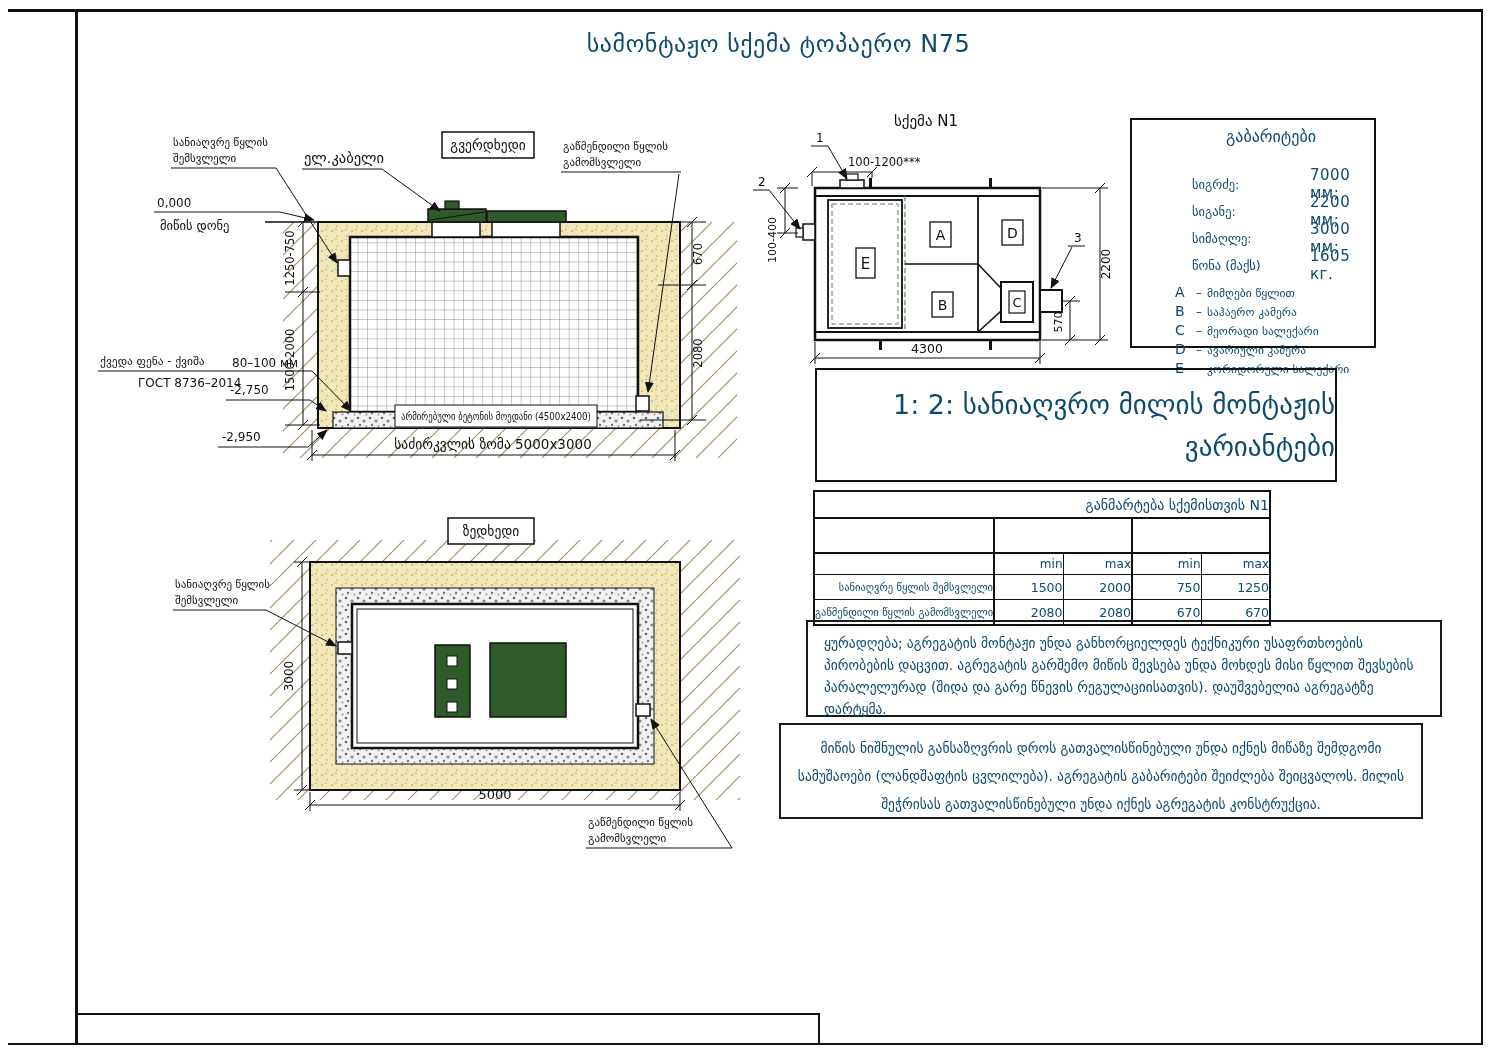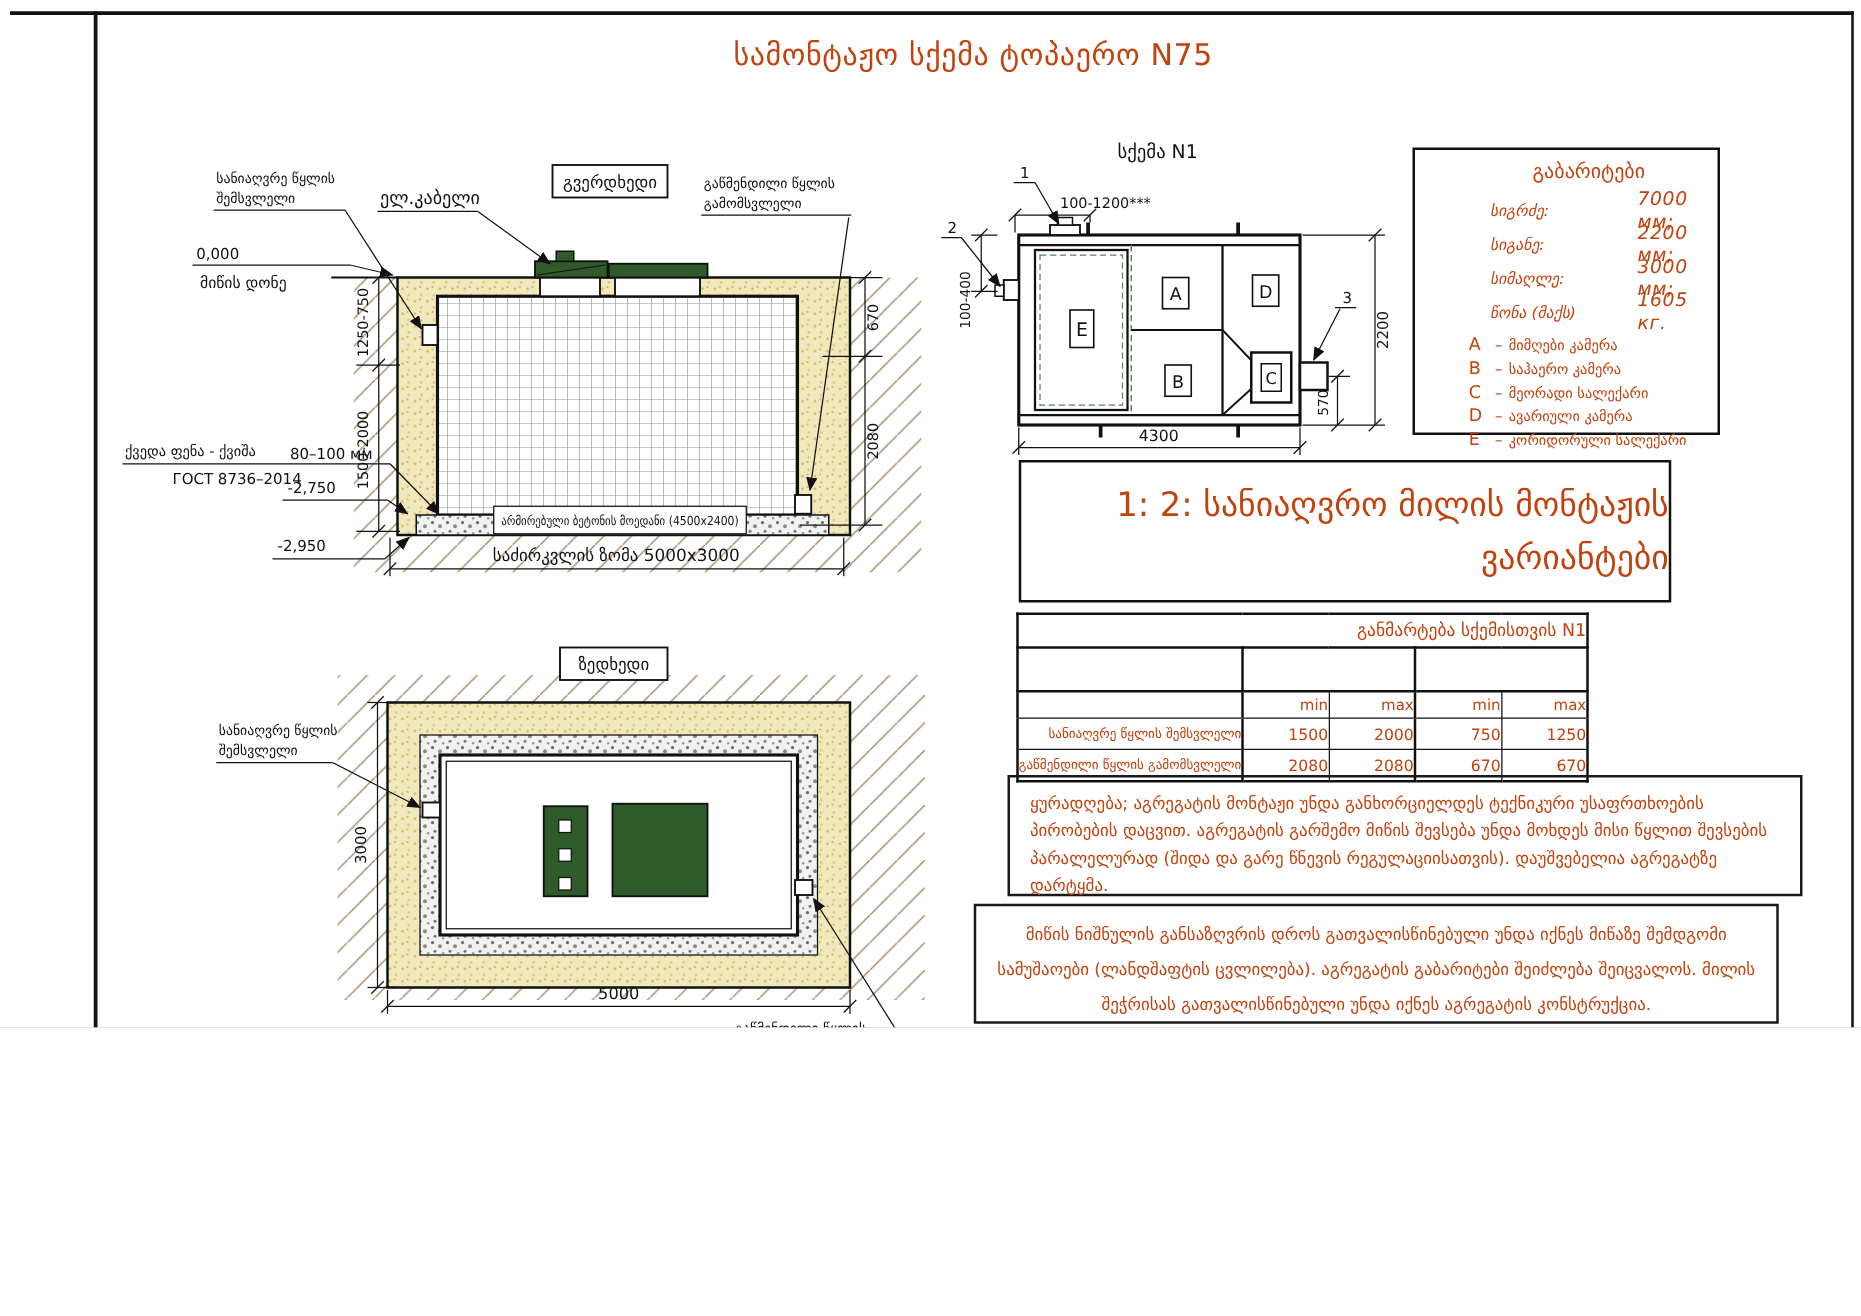--- a/index.html
+++ b/index.html
@@ -1,30 +1,30 @@
 <!DOCTYPE html>
 <html><head>
 <meta charset="utf-8">
 <style>
   html,body{margin:0;padding:0;background:#fff;}
-  #page{position:relative;width:1489px;height:822px;background:#fff;outline:1px solid #999;
-        font-family:"DejaVu Sans",sans-serif;color:#c2410c;overflow:hidden;}
+  #page{position:relative;width:1489px;height:1053px;background:#fff;outline:1px solid #999;
+        font-family:"DejaVu Sans",sans-serif;color:#0c4a6e;overflow:hidden;}
   .abs{position:absolute;}
   .frame{position:absolute;background:#111;}
   #title{position:absolute;left:76px;right:8px;top:30px;text-align:center;
          font-size:24px;letter-spacing:.5px;}
   svg text{font-family:"DejaVu Sans",sans-serif;fill:#111;}
   
   #params{position:absolute;left:1130px;top:118px;width:246px;height:230px;
           border:2px solid #111;box-sizing:border-box;padding-left:36px;}
   #params .ptitle{text-align:center;font-size:16px;margin-top:7px;}
   #params .prow{display:grid;grid-template-columns:118px 1fr;padding-left:24px;height:27px;align-items:center;}
   #params .plabel{font-size:12.5px;}
   #params .pvalue{font-size:15px;letter-spacing:.5px;}
-  #params .prows{margin-top:4px;font-style:italic;}
+  #params .prows{margin-top:20px;}
   #params .legend{margin-top:10px;padding-left:7px;}
   #params .lrow{display:flex;align-items:baseline;height:19px;}
   #params .lkey{font-size:14px;width:16px;}
   #params .ldash{font-size:12px;width:16px;text-align:center;}
   #params .ldesc{font-size:11.5px;}
   
   #variants{position:absolute;left:815px;top:368px;width:522px;height:114px;
             border:2px solid #111;box-sizing:border-box;padding:14px 0 0 22px;}
   #variants div{font-size:27px;line-height:42px;text-align:right;}
   
@@ -347,21 +347,21 @@
         </div>
       <div class="prow">
           <span class="plabel">წონა (მაქს)</span>
           <span class="pvalue">1605 кг.</span>
         </div>
     </div>
     <div class="legend">
       <div class="lrow">
           <span class="lkey">A</span>
           <span class="ldash">–</span>
-          <span class="ldesc">მიმღები კამერა</span>
+          <span class="ldesc">მიმღები წყლით</span>
         </div>
       <div class="lrow">
           <span class="lkey">B</span>
           <span class="ldash">–</span>
           <span class="ldesc">საჰაერო კამერა</span>
         </div>
       <div class="lrow">
           <span class="lkey">C</span>
           <span class="ldash">–</span>
           <span class="ldesc">მეორადი სალექარი</span>

